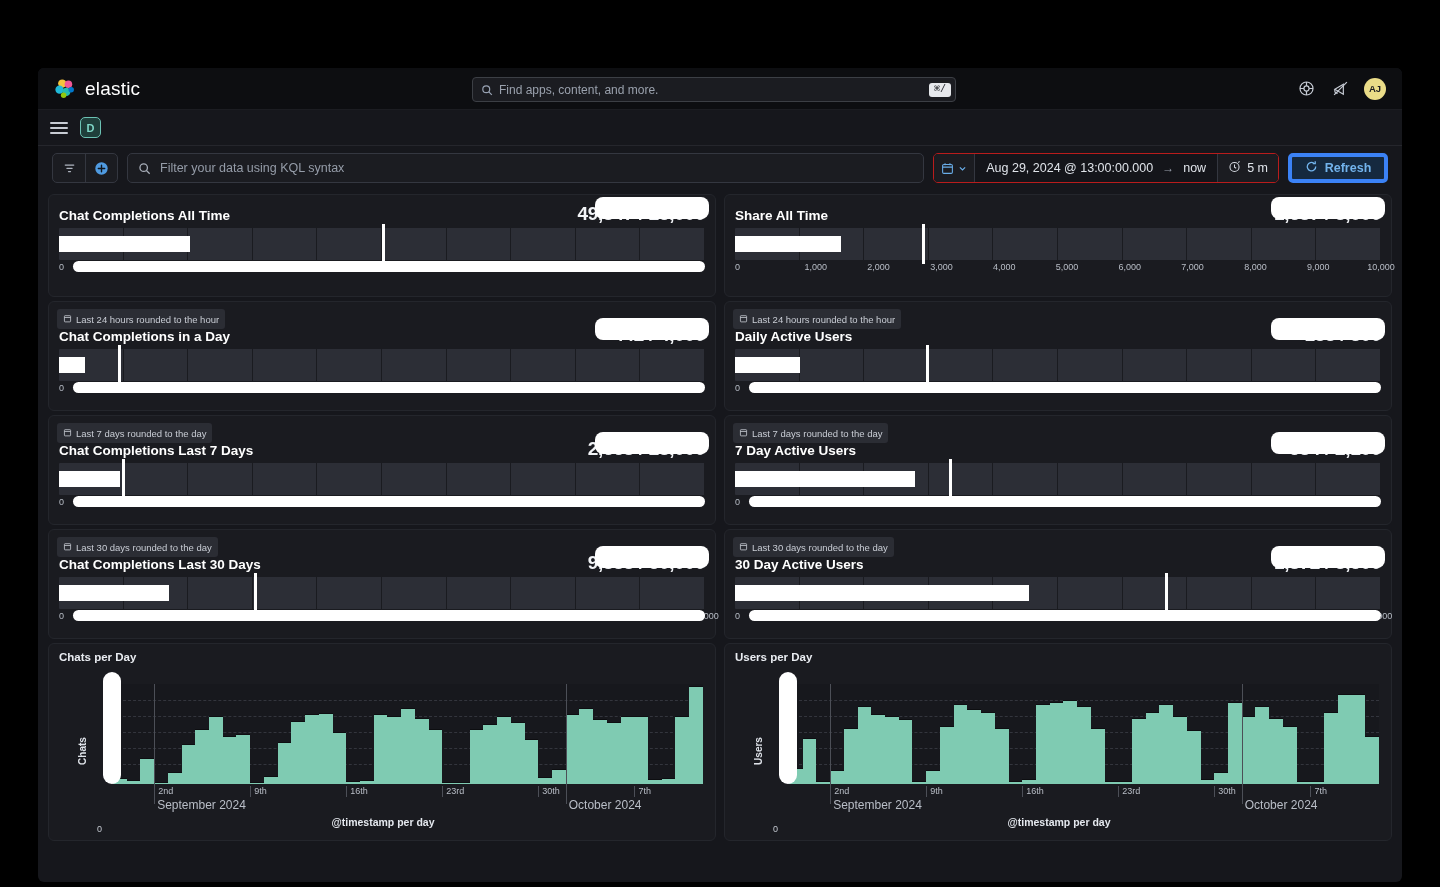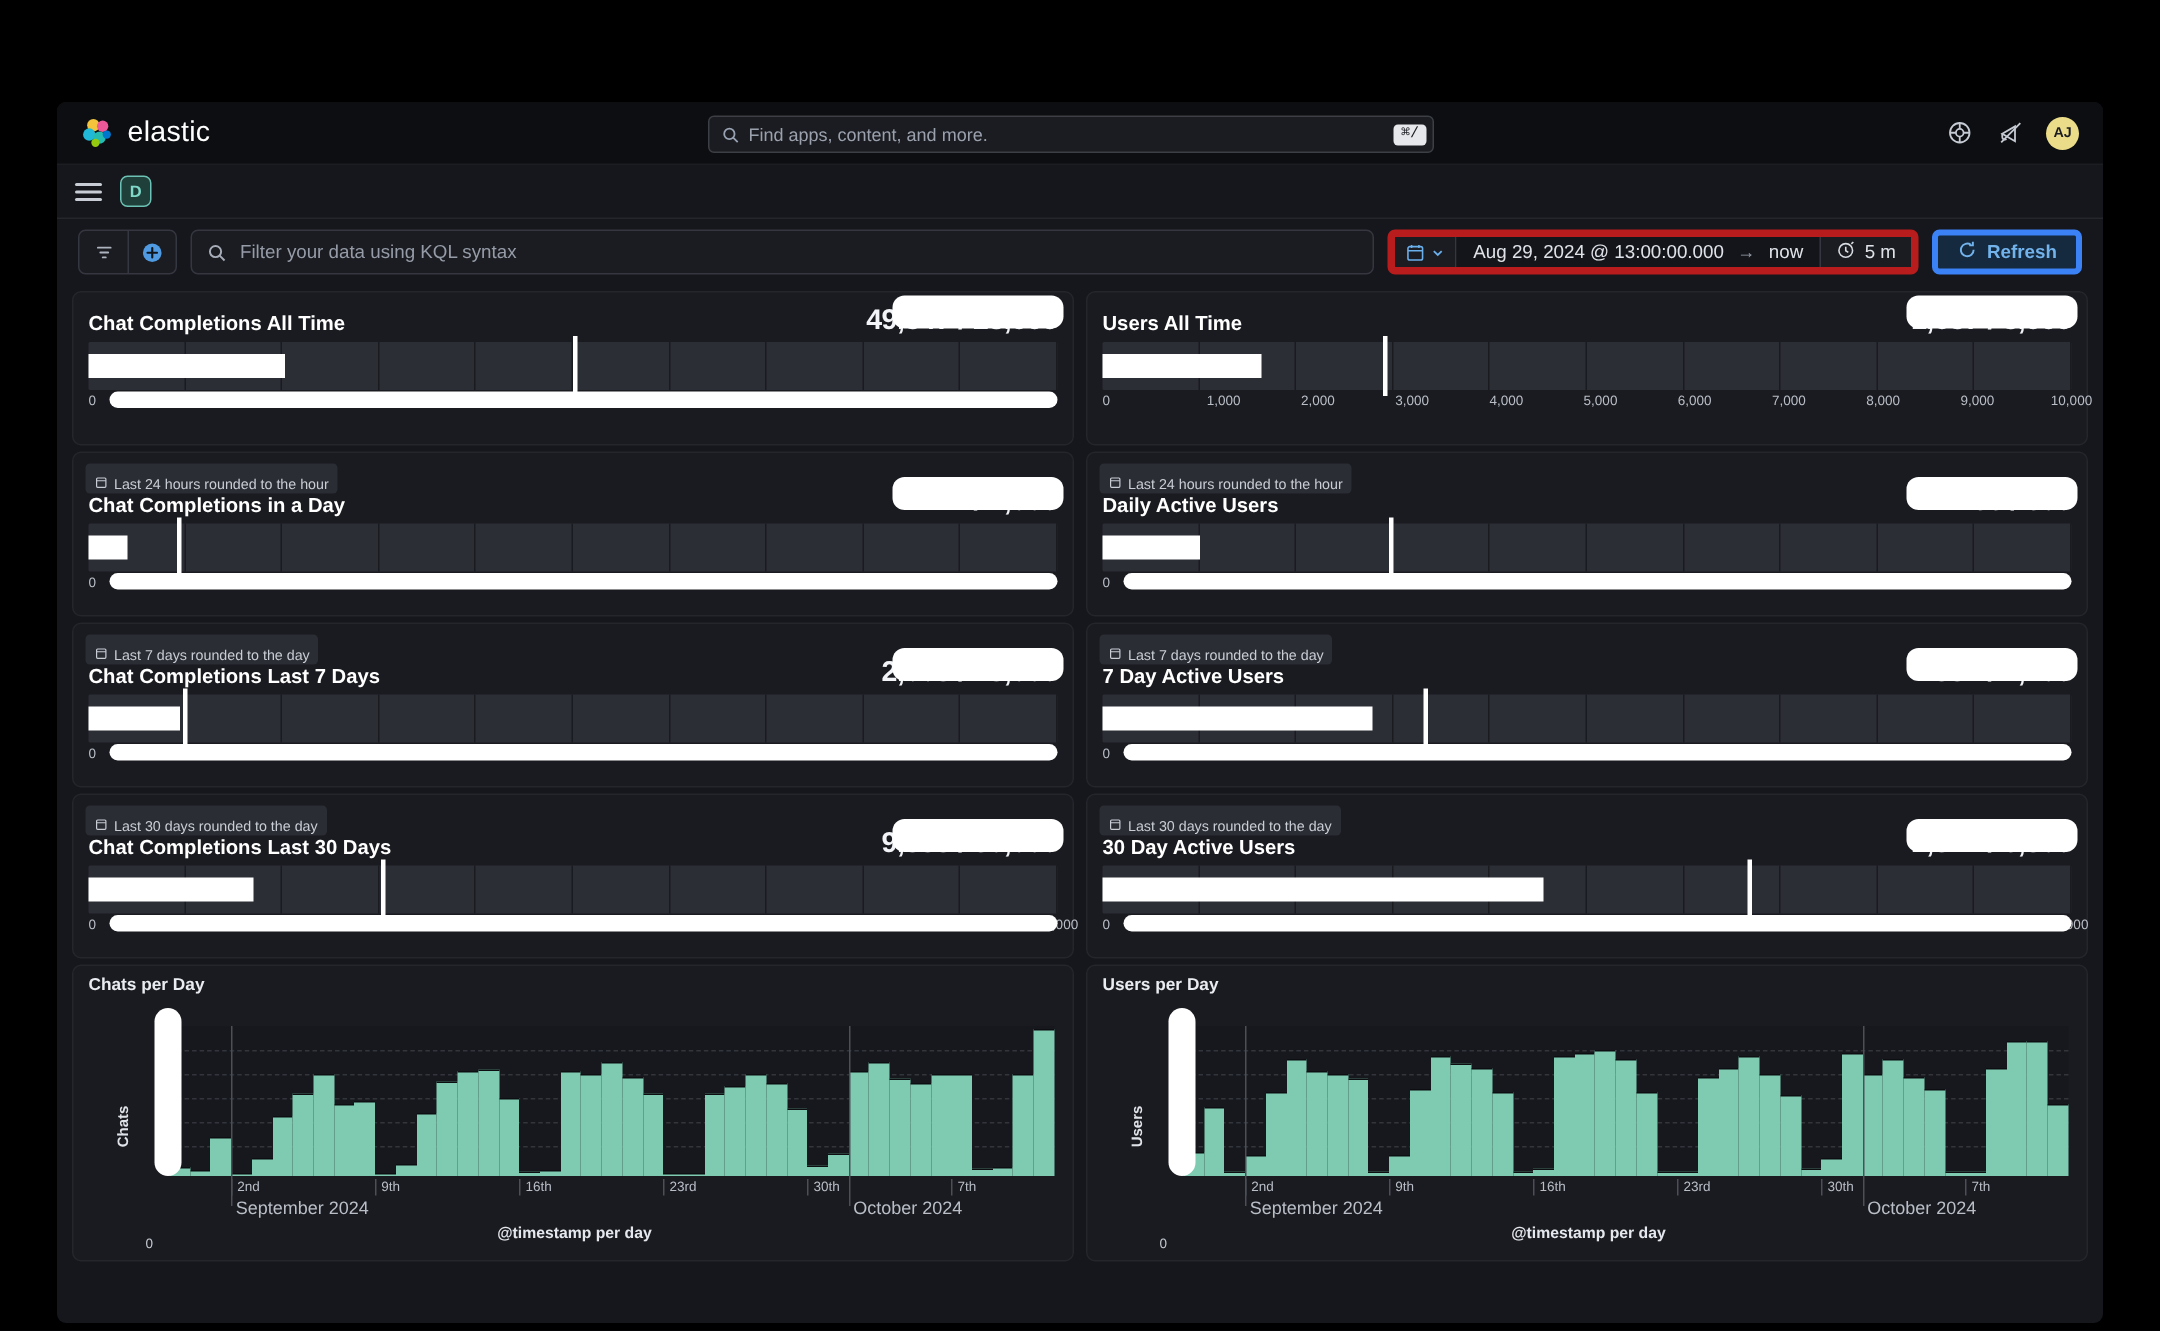--- a/index.html
+++ b/index.html
@@ -132,21 +132,21 @@
   }
   .kql-input .k-icon { color: #a7adb8; font-size: 12px; display:flex; }
   .kql-input input {
     flex: 1; background: transparent; border: 0; outline: 0;
     color: #d6dae1; font-size: 12.5px; font-family: inherit;
   }
   .kql-input input::placeholder { color: #959ca8; }
 
   .timepicker {
     display: flex; align-items: center; height: 30px; margin-left: 9px;
-    border: 5px solid #b91c1c; border-radius: 5px; overflow: hidden;
+    border: 1px solid #b91c1c; border-radius: 5px; overflow: hidden;
   }
   .tp-cal {
     background: #1b1c21; height: 28px; display:flex; align-items:center; gap: 4px;
     padding: 0 7px; color: #6aaeea; font-size: 11px; border-right: 1px solid #343740;
     cursor: pointer;
   }
   .tp-range {
     background: #14151a; height: 28px; display: flex; align-items: center; gap: 9px;
     padding: 0 11px; color: #dfe3e9; font-size: 12.5px; cursor: pointer;
   }
@@ -189,21 +189,21 @@
     border-radius: 6px;
     position: relative;
   }
   .row1 .panel { height: 103px; }
   .row2 .panel, .row3 .panel, .row4 .panel { height: 110px; }
   .row5 .panel { height: 198px; padding-left: 32px; }
 
   .ctx-label {
     position: absolute; left: 8px; top: 7px;
     background: #2b2d34; border-radius: 3px;
-    height: 20px; display: flex; align-items: flex-end; gap: 4px;
+    height: 20px; display: flex; align-items: center; gap: 4px;
     padding: 0 6px; font-size: 9.5px; color: #c9cdd5;
   }
   .panel-title {
     position: absolute; left: 10px;
     font-size: 13.5px; font-weight: 700; color: #ffffff;
   }
   .row1 .panel-title { top: 13px; }
   .row2 .panel-title, .row3 .panel-title, .row4 .panel-title { top: 27px; }
 
   .metric-value {
@@ -461,21 +461,21 @@
         <div class="gauge-goal" style="left:50%"></div>
       </div>
       <div class="gauge-axis">
         <span class="zero">0</span>
         <div class="ticks"></div>
         <div class="axis-redact"></div>
       </div>
     </div>
         </div>
         <div class="panel">
-          <div class="panel-title">Users All Time</div>
+          <div class="panel-title">Share All Time</div>
           <div class="metric-value">1,637 / 3,000</div>
           <div class="redact" style="right:6px; top:2px; width:114px; height:22px;"></div>
           <div class="gauge-wrap">
       <div class="gauge-track">
         <span class="seg"></span>
               <span class="seg"></span>
               <span class="seg"></span>
               <span class="seg"></span>
               <span class="seg"></span>
               <span class="seg"></span>

